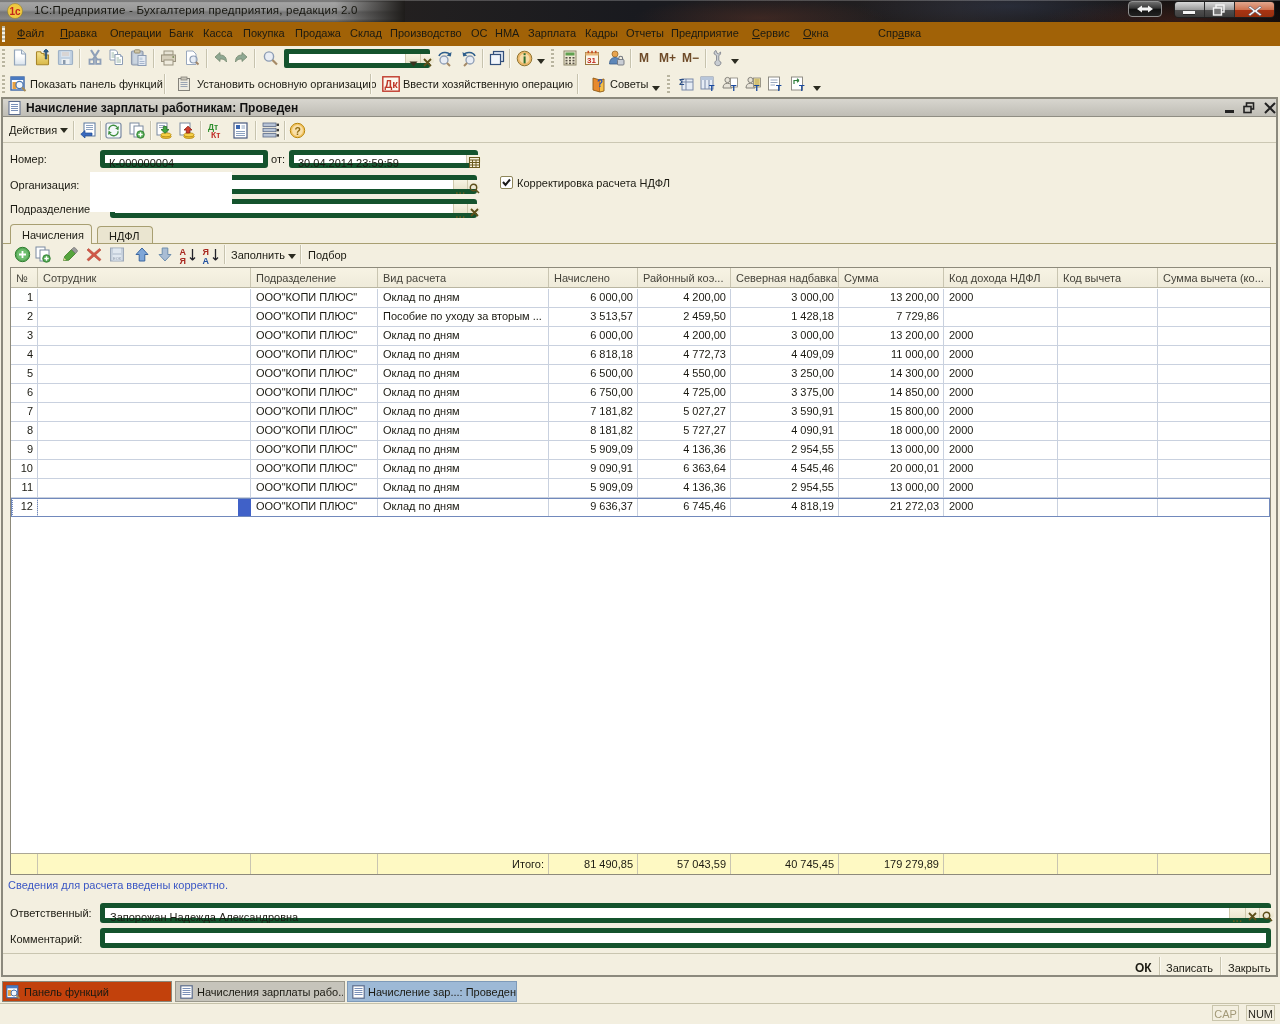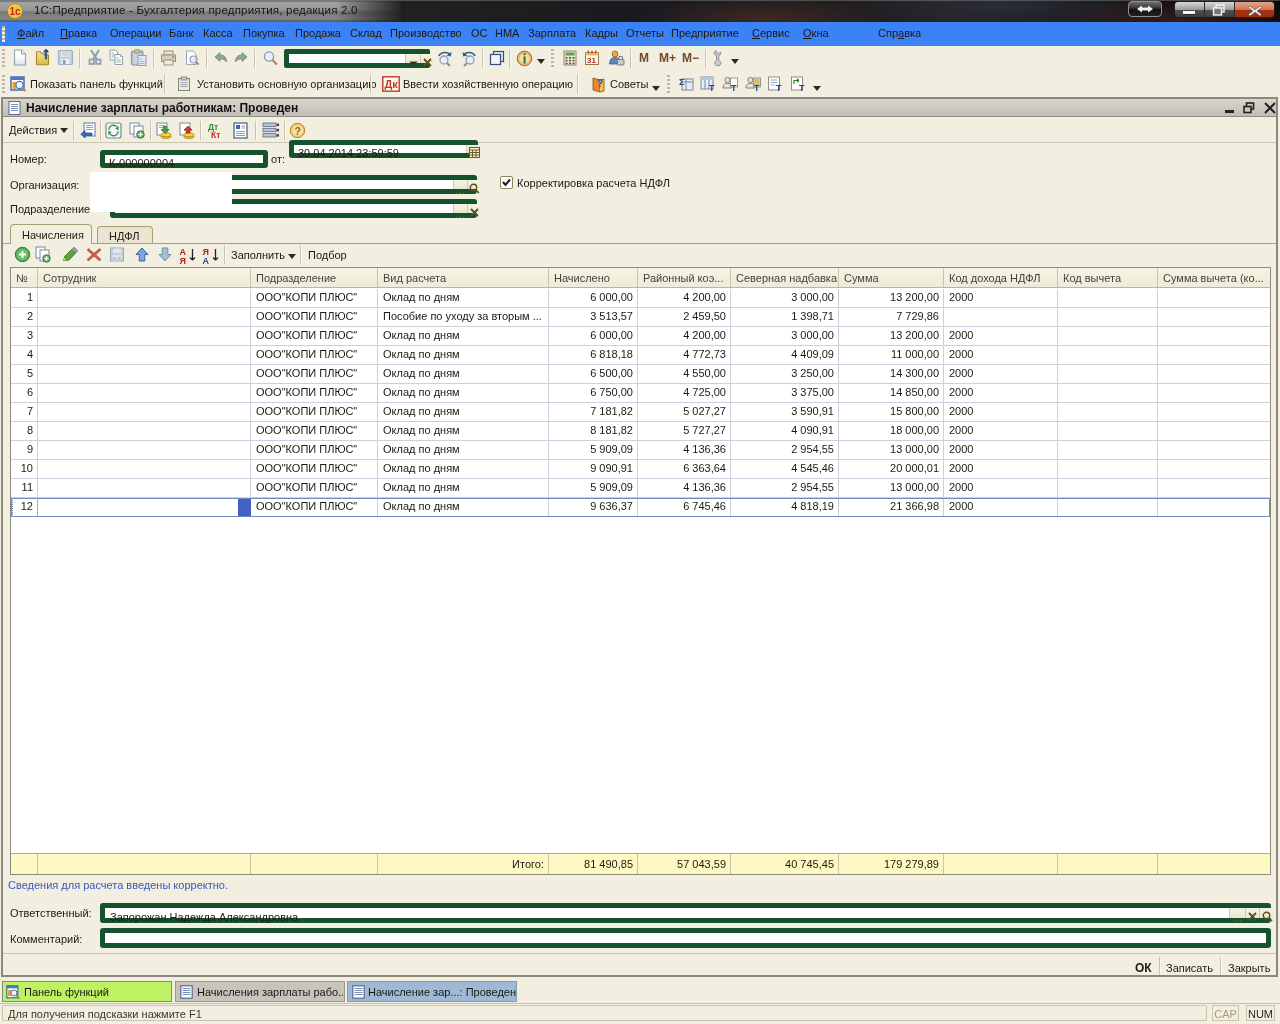--- a/index.html
+++ b/index.html
@@ -47,21 +47,21 @@
         </svg>
    </div>
    <div class="a" style="left:59px;top:0;width:42px;height:17px;background:linear-gradient(180deg,#e2a78e,#cf7350 45%,#a83312 50%,#92300e);border-left:1px solid #2a2a2a">
      <svg style="position:absolute;left:13px;top:2.5px" width="14" height="12" viewBox="0 0 14 12">
           <path d="M2 1 L7 5 L12 1 L13.5 2.5 L9 6 L13.5 9.5 L12 11 L7 7 L2 11 L0.5 9.5 L5 6 L0.5 2.5 Z" fill="#f7f7f7" stroke="#5f5f73" stroke-width="0.7"></path>
         </svg>
    </div>
  </div>
 </div>
 
-<div class="a" style="left:0;top:22px;width:1280px;height:24px;background:#3b82f6">
+<div class="a" style="left:0;top:22px;width:1280px;height:24px;background:#a16207">
  <div class="grip" style="left:2px;top:4px;height:16px"></div>
  <div class="menu-item" style="left:17px"><u>Ф</u>айл</div>
  <div class="menu-item" style="left:60px"><u>П</u>равка</div>
  <div class="menu-item" style="left:110px">Операции</div>
  <div class="menu-item" style="left:169px">Банк</div>
  <div class="menu-item" style="left:203px">Касса</div>
  <div class="menu-item" style="left:243px">Покупка</div>
  <div class="menu-item" style="left:295px">Продажа</div>
  <div class="menu-item" style="left:350px">Склад</div>
  <div class="menu-item" style="left:390px">Производство</div>
@@ -463,21 +463,21 @@
     </svg>
 </div>
 
 <div class="a" id="form" style="left:3px;top:143px;width:1273px;height:832px;background:#F3EFE0"></div>
 
 <div class="a" style="left:10px;top:153px">Номер:</div>
 <div class="fld" style="left:100px;top:150px;width:168px;height:18px">
     <div class="a" style="left:4px;top:2px">К-000000004</div>
   </div>
 <div class="a" style="left:271px;top:153px">от:</div>
-<div class="fld" style="left:289px;top:140px;width:189px;height:18px">
+<div class="fld" style="left:289px;top:150px;width:189px;height:18px">
   <div class="fbtn" style="left:172px;width:15px;border-radius:0 3px 3px 0">
     <svg width="11" height="11" viewBox="0 0 11 11" style="margin-top:2px">
         <rect x="0.5" y="0.5" width="10" height="10" fill="#F6F0DC" stroke="#6A5B1E"></rect>
         <g stroke="#6A5B1E" stroke-width="1">
           <line x1="0.5" y1="3" x2="10.5" y2="3"></line>
           <line x1="0.5" y1="5.5" x2="10.5" y2="5.5"></line>
           <line x1="0.5" y1="8" x2="10.5" y2="8"></line>
           <line x1="3.5" y1="3" x2="3.5" y2="10.5"></line>
           <line x1="7" y1="3" x2="7" y2="10.5"></line>
         </g>
@@ -597,21 +597,21 @@
       <div class="c c9"></div>
       <div class="c c10"></div>
     </div>
   <div class="trow" style="top:39.6px">
       <div class="c c0 n">2</div>
       <div class="c c1"></div>
       <div class="c c2">ООО"КОПИ ПЛЮС"</div>
       <div class="c c3">Пособие по уходу за вторым ...</div>
       <div class="c c4 n">3 513,57</div>
       <div class="c c5 n">2 459,50</div>
-      <div class="c c6 n">1 398,71</div>
+      <div class="c c6 n">1 428,18</div>
       <div class="c c7 n">7 729,86</div>
       <div class="c c8"></div>
       <div class="c c9"></div>
       <div class="c c10"></div>
     </div>
   <div class="trow" style="top:58.6px">
       <div class="c c0 n">3</div>
       <div class="c c1"></div>
       <div class="c c2">ООО"КОПИ ПЛЮС"</div>
       <div class="c c3">Оклад по дням</div>
@@ -728,21 +728,21 @@
       <div class="c c10"></div>
     </div>
   <div class="trow" style="top:230.3px">
       <div class="c c0 n">12</div>
       <div class="c c1"></div>
       <div class="c c2">ООО"КОПИ ПЛЮС"</div>
       <div class="c c3">Оклад по дням</div>
       <div class="c c4 n">9 636,37</div>
       <div class="c c5 n">6 745,46</div>
       <div class="c c6 n">4 818,19</div>
-      <div class="c c7 n">21 366,98</div>
+      <div class="c c7 n">21 272,03</div>
       <div class="c c8">2000</div>
       <div class="c c9"></div>
       <div class="c c10"></div>
     </div>
 
   <div class="a" style="left:0;top:229.8px;width:1259px;height:19.6px;border:1px solid #7189BC;pointer-events:none"></div>
   <div class="a" style="left:0.5px;top:230.3px;width:26px;height:18.5px;border:1px dotted #7189BC"></div>
   <div class="a" style="left:227px;top:231px;width:13px;height:17px;background:#4061C8"></div>
 
   <div class="trow" style="top:585px;height:21px;background:#fef9c3;border-top:1px solid #ABA796;border-bottom:none">
@@ -776,21 +776,21 @@
 <div class="a" style="left:10px;top:933px">Комментарий:</div>
 <div class="fld" style="left:100px;top:928px;width:1171px;height:20px"></div>
 
 <div class="a" style="left:3px;top:953px;width:1273px;height:1px;background:#C9C5B0"></div>
 <div class="a" style="left:1135px;top:961px;font-weight:bold;font-size:12px">ОК</div>
 <div class="sep" style="left:1159px;top:957px;height:18px"></div>
 <div class="a" style="left:1166px;top:962px">Записать</div>
 <div class="sep" style="left:1220px;top:957px;height:18px"></div>
 <div class="a" style="left:1228px;top:962px">Закрыть</div>
 
-<div class="a" style="left:2px;top:981px;width:170px;height:21px;background:#bef264;border:1px solid #8A887C">
+<div class="a" style="left:2px;top:981px;width:170px;height:21px;background:#c2410c;border:1px solid #8A887C">
   <svg class="a" style="left:3px;top:3px" width="15" height="14" viewBox="0 0 15 14">
       <rect x="0.8" y="0.8" width="11" height="12" fill="#fff" stroke="#3A66A8" stroke-width="1.2"></rect>
       <rect x="0.8" y="0.8" width="11" height="2.5" fill="#4A7AC0"></rect>
       <rect x="2" y="5" width="3.4" height="6" fill="#E8A040"></rect>
       <circle cx="8" cy="8" r="3" fill="rgba(230,240,250,.6)" stroke="#4A76B0" stroke-width="1"></circle>
       <line x1="10.2" y1="10.2" x2="13.5" y2="13.5" stroke="#A58A56" stroke-width="1.7"></line>
     </svg>
   <div class="a wtab" style="left:21px;top:4px;width:146px">Панель функций</div>
 </div>
 <div class="a" style="left:175px;top:981px;width:170px;height:21px;background:#C6C4BB;border:1px solid #9A988C">
@@ -812,18 +812,15 @@
         <line x1="2.5" y1="3.5" x2="10.5" y2="3.5"></line>
         <line x1="2.5" y1="5.5" x2="10.5" y2="5.5"></line>
         <line x1="2.5" y1="7.5" x2="10.5" y2="7.5"></line>
         <line x1="2.5" y1="9.5" x2="10.5" y2="9.5"></line>
       </g>
     </svg>
   <div class="a wtab" style="left:20px;top:4px;width:148px">Начисление зар...: Проведен</div>
 </div>
 
 <div class="a" style="left:0;top:1003px;width:1280px;height:21px;background:#F3EFE0;border-top:1px solid #C6C2AA">
-  <div class="a" style="left:2px;top:1px;width:1205px;height:16px;border:1px solid #C9C5AC;border-radius:1px">
-    <div class="a" style="left:5px;top:2px;color:#3A382C">Для получения подсказки нажмите F1</div>
-  </div>
   <div class="a" style="left:1212px;top:1px;width:27px;height:16px;border:1px solid #C9C5AC;color:#A39A78;text-align:center;padding-top:2px">CAP</div>
   <div class="a" style="left:1246px;top:1px;width:29px;height:16px;border:1px solid #C9C5AC;color:#2A2820;text-align:center;padding-top:2px">NUM</div>
 </div>
 
 </body></html>

